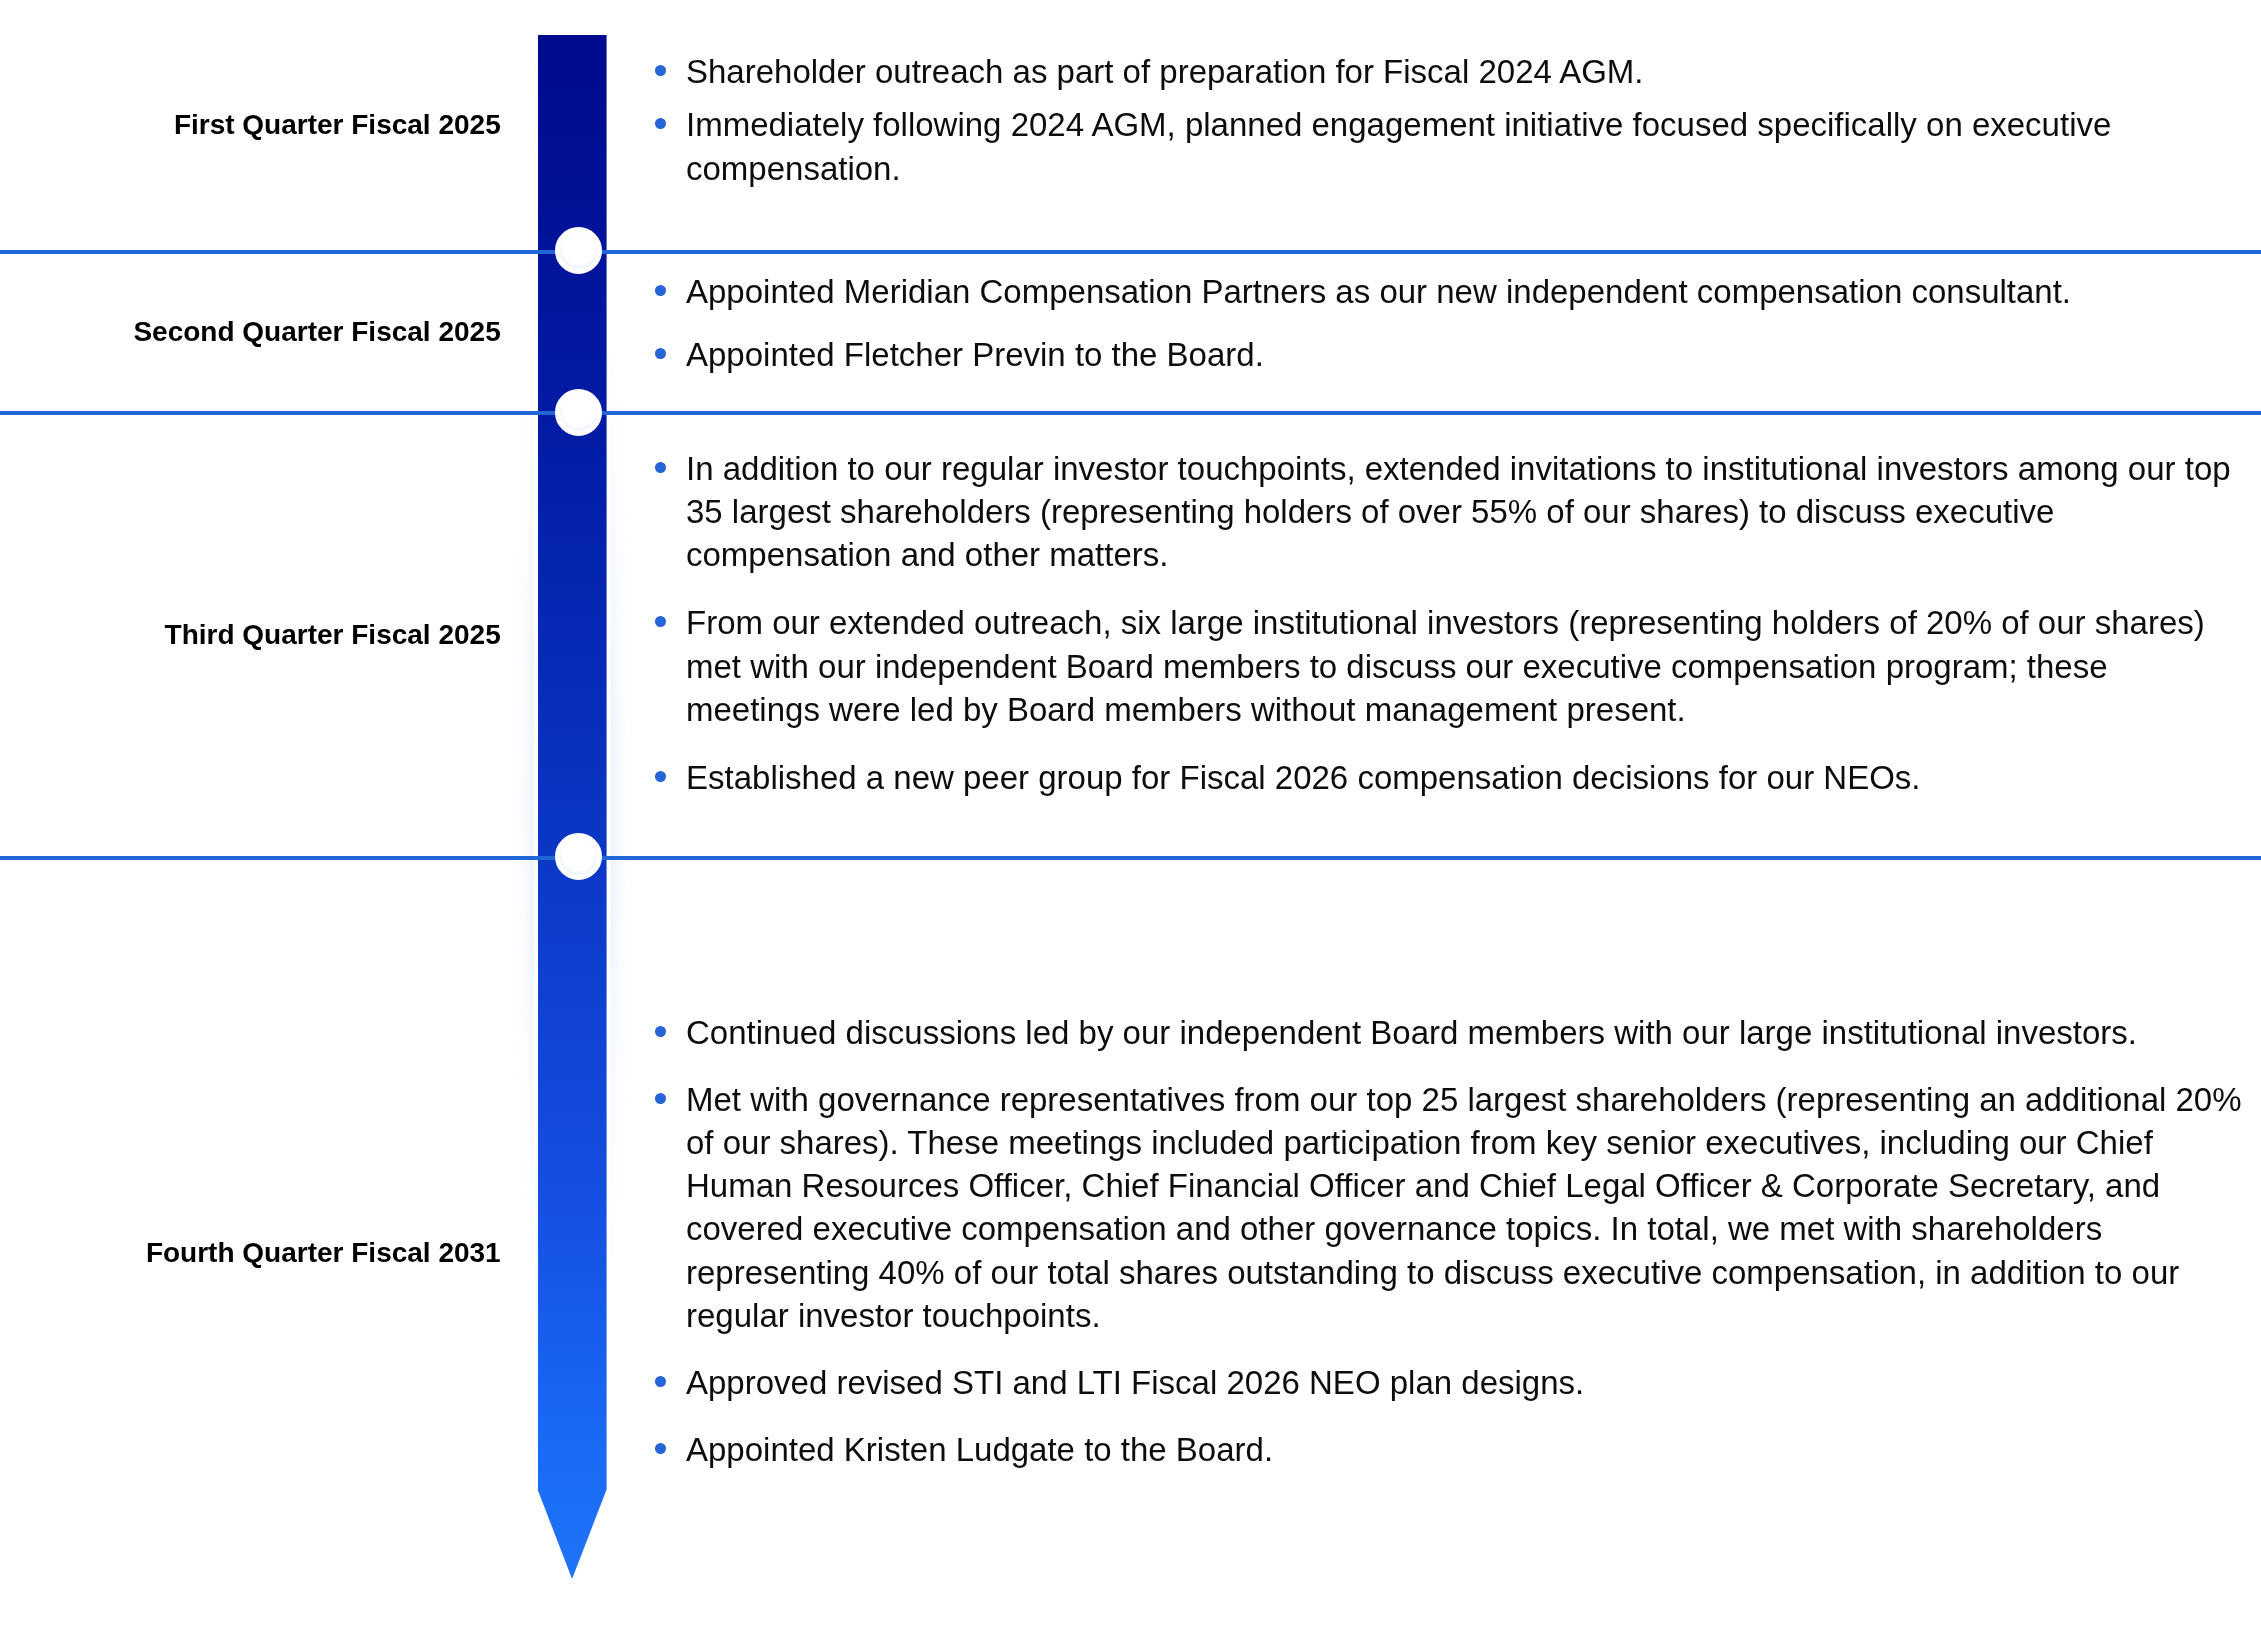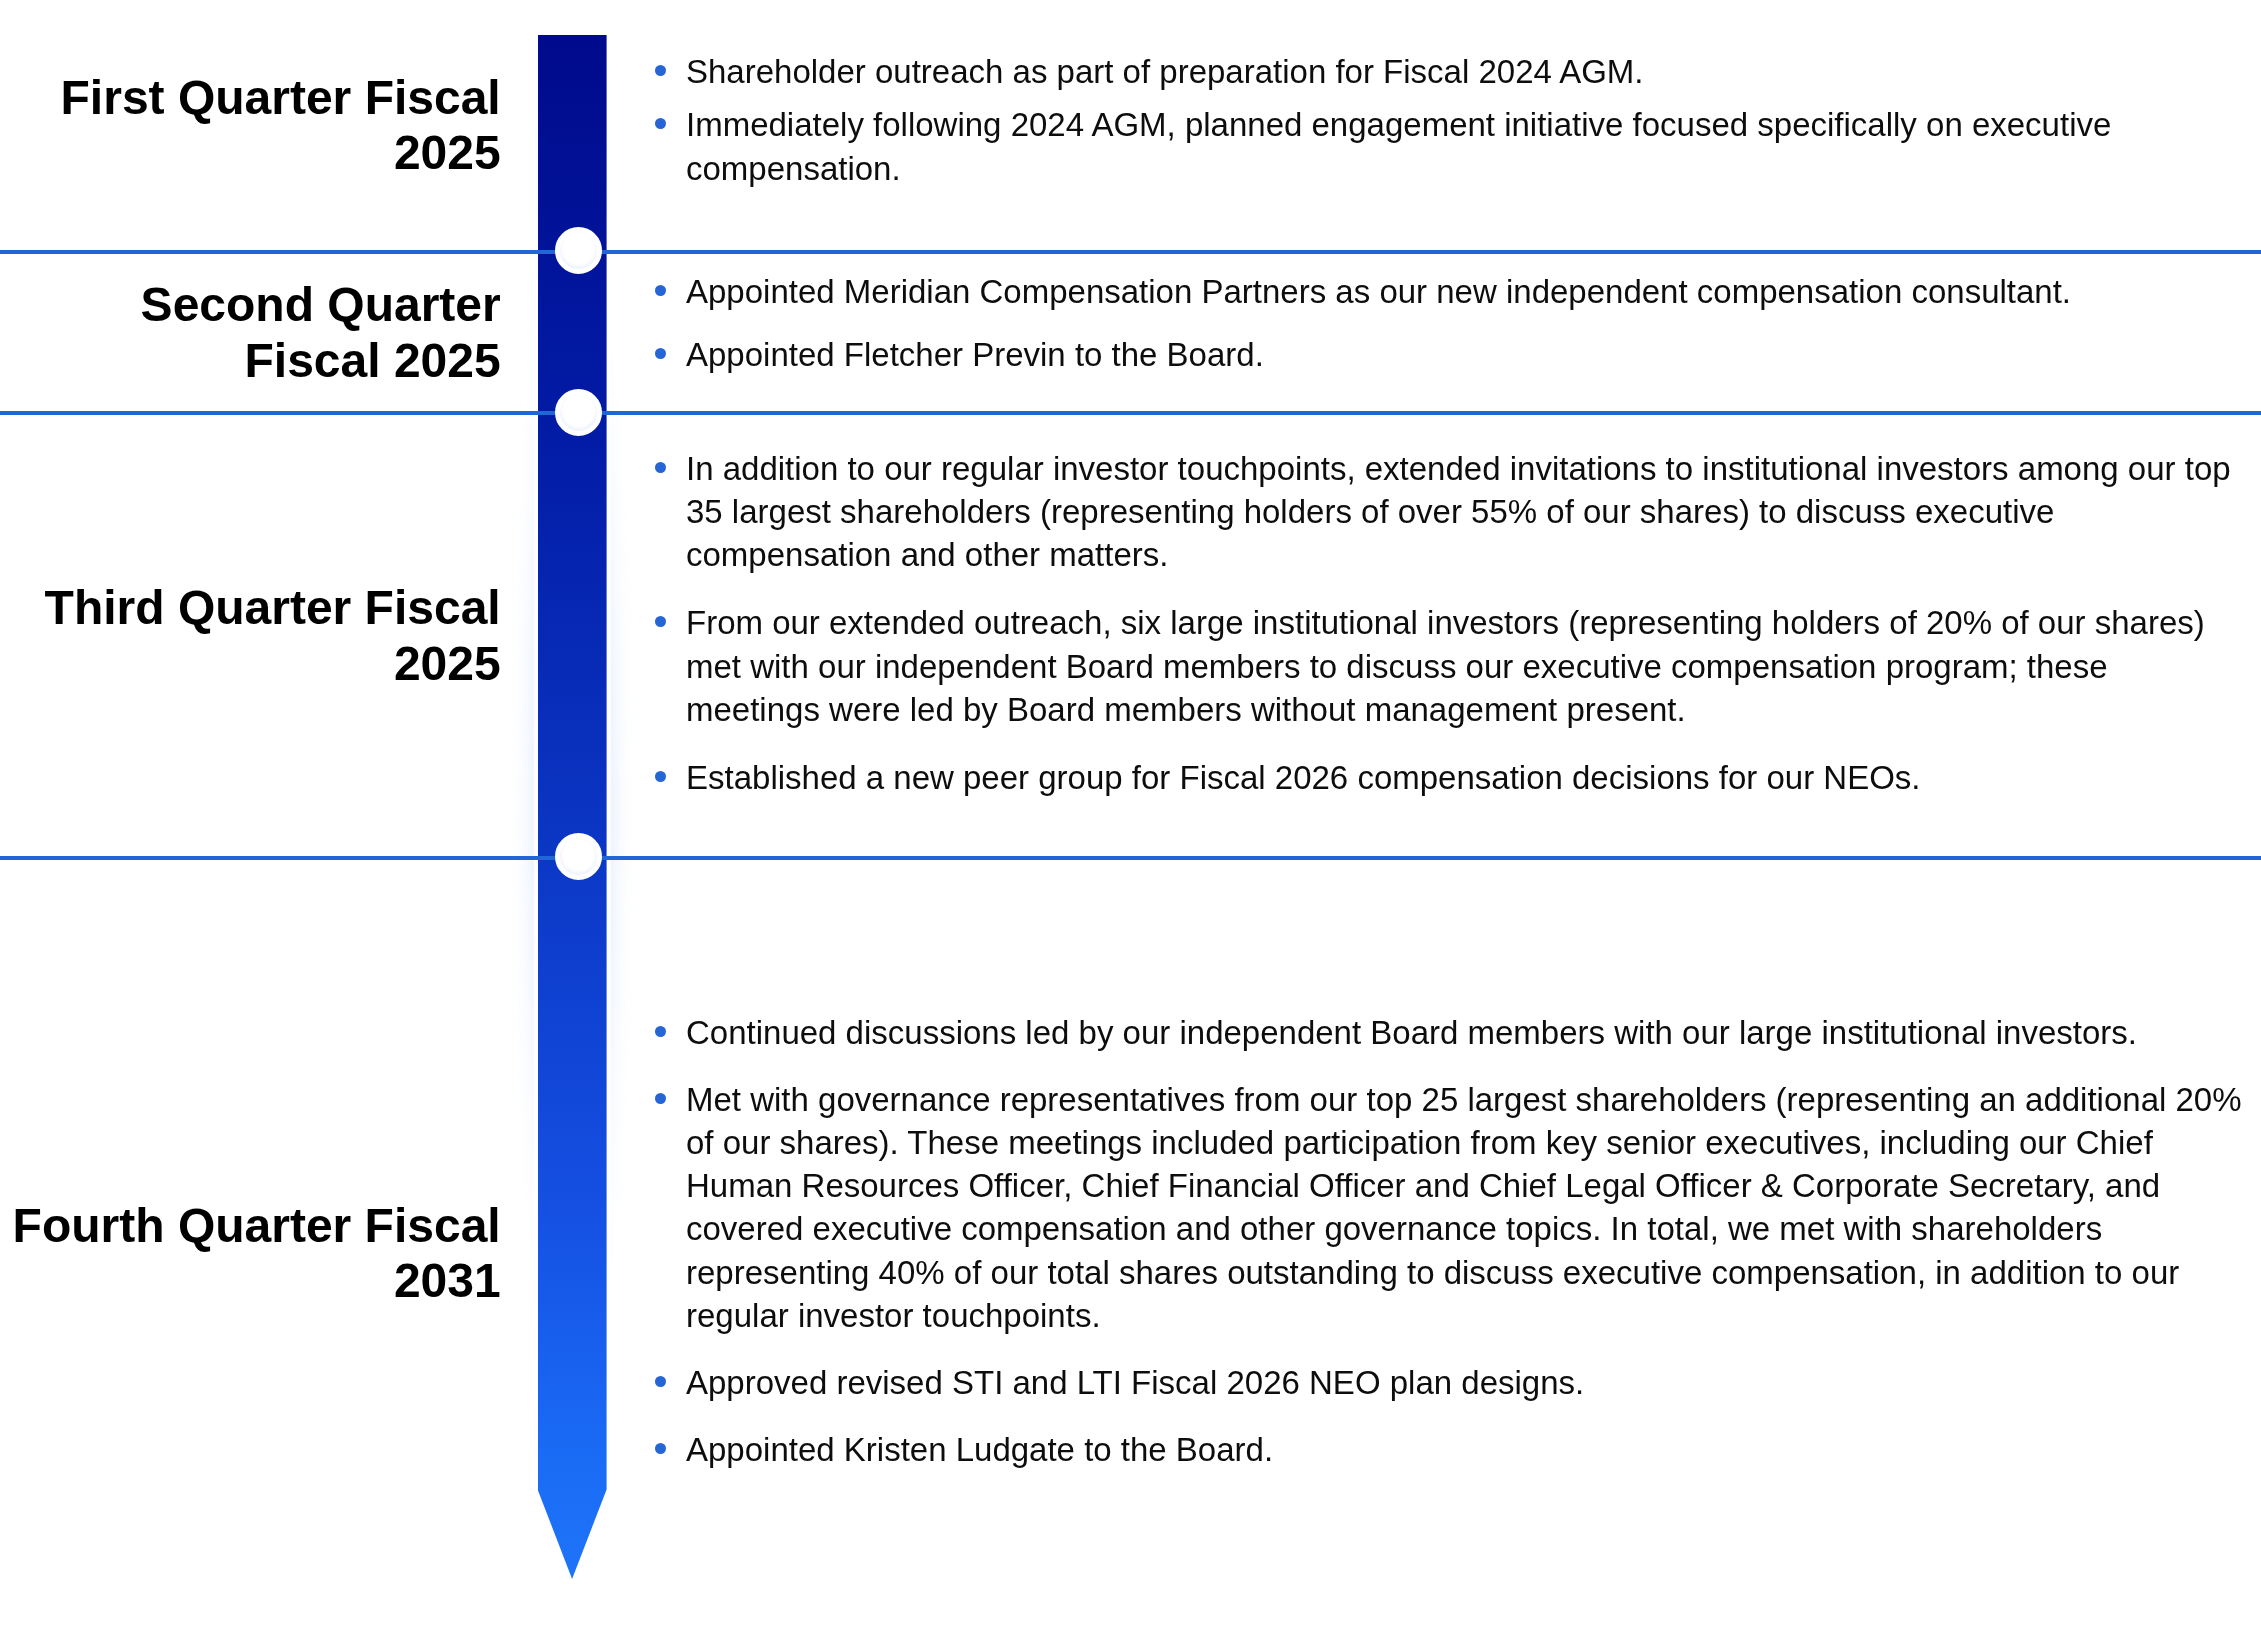--- a/index.html
+++ b/index.html
@@ -114,21 +114,21 @@
   .row.r3 { top: 415px;  height: 441px;  }
   .row.r4 { top: 860px; height: 786px; }
 
   .quarter-label {
     position: relative;
     width: 518px;
     flex: 0 0 518px;
     box-sizing: border-box;
     padding-right: 17.3px;
     text-align: right;
-    font-size: 48px;
+    font-size: 28px;
     font-weight: bold;
     line-height: 1.15;
     color: #000000;
     z-index: 7;
   }
 
   .bullets {
     position: relative;
     flex: 1 1 auto;
     box-sizing: border-box;

